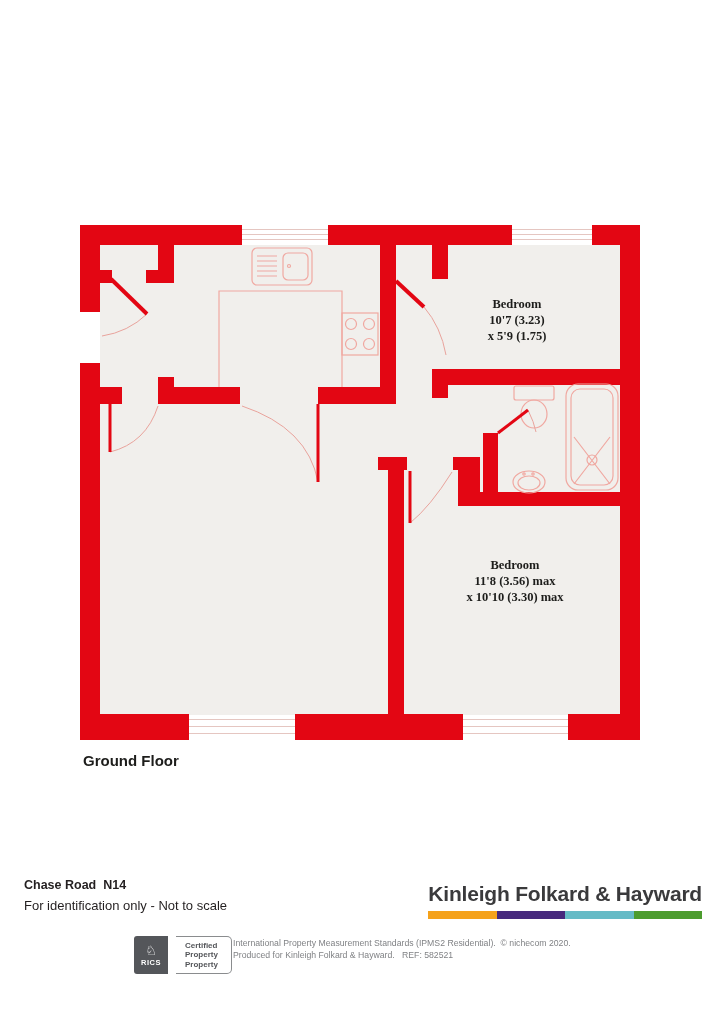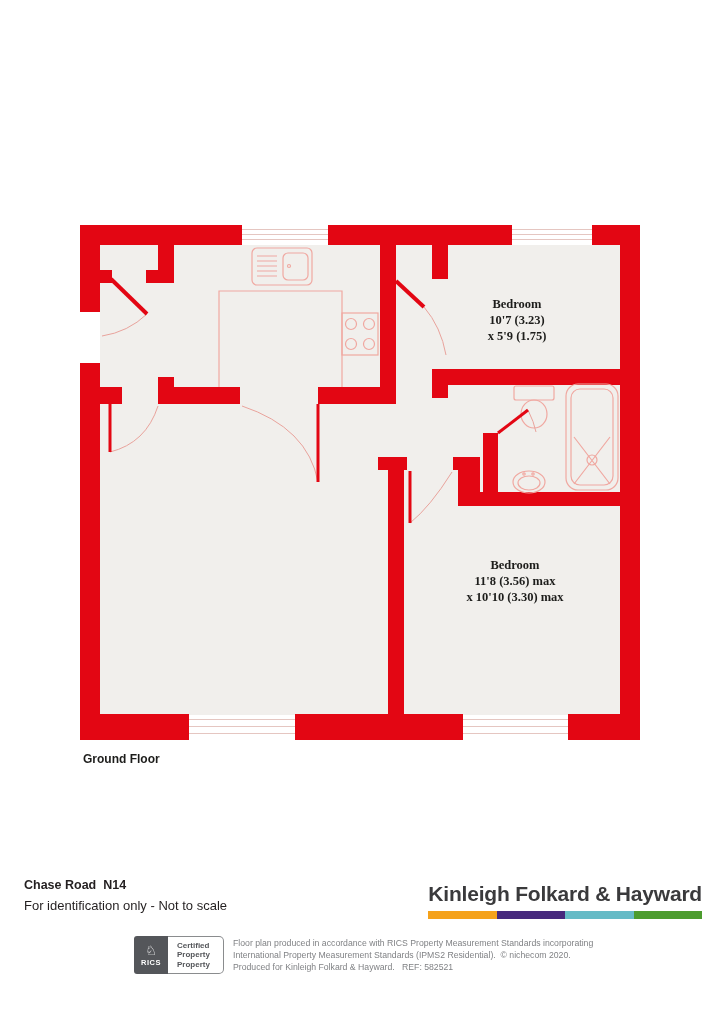--- a/index.html
+++ b/index.html
@@ -4,36 +4,36 @@
 <style>
   :root{
     --wall:#e30613; --floor:#f1efec; --fixture:#f0a8a1;
   }
   html,body{margin:0;padding:0;background:#ffffff;}
   .page{position:relative;width:715px;height:1033px;background:#fff;overflow:hidden;
         font-family:"Liberation Sans","DejaVu Sans",sans-serif;color:#1d1d1b;}
   .plan-svg{position:absolute;left:0;top:0;}
   .room-label{position:absolute;transform:translateX(-50%);text-align:center;
               font-size:12.5px;font-weight:700;line-height:16px;color:#1d1d1b;white-space:nowrap;font-family:Liberation Serif, serif;}
-  .ground-floor{position:absolute;left:83px;top:752px;font-size:12px;font-weight:700;color:#1d1d1b;}
+  .ground-floor{position:absolute;left:83px;top:752px;font-size:15px;font-weight:700;color:#1d1d1b;}
   
   .addr-block{position:absolute;left:24px;top:878px;}
   .addr-line{font-size:12.5px;font-weight:700;line-height:15px;white-space:pre;color:#231f20;}
   .addr-note{font-size:13px;font-weight:400;margin-top:5px;color:#231f20;}
   .kfh{position:absolute;right:13px;top:882px;text-align:right;}
   .kfh-name{font-size:21px;font-weight:600;color:#3a3a3c;letter-spacing:-0.2px;white-space:nowrap;}
   .kfh-bars{display:flex;height:8px;margin-top:5px;width:100%;}
   .kfh-bars span{flex:1;}
   .rics{position:absolute;left:134px;top:936px;display:flex;align-items:stretch;height:38px;}
   .rics-box{width:34px;background:#54565a;border-radius:3px 0 0 3px;display:flex;flex-direction:column;
             align-items:center;justify-content:center;color:#fff;}
   .rics-knight{font-size:13px;line-height:13px;font-family:"DejaVu Sans",sans-serif;}
   .rics-word{font-size:7.5px;font-weight:700;letter-spacing:0.5px;margin-top:1px;}
   .cert-box{width:46px;border:1.5px solid #8a8c8e;border-left:none;border-radius:0 5px 5px 0;
-            display:flex;flex-direction:column;justify-content:center;padding-left:9px;background:#fff;}
+            display:flex;flex-direction:column;justify-content:center;padding-left:9px;background:#fff;margin-left:8px;}
   .cert-box div{font-size:8px;font-weight:700;color:#54565a;line-height:9.5px;}
   .fine-print{position:absolute;left:233px;top:937px;}
   .fine-print div{font-size:8.7px;color:#808285;line-height:12px;white-space:pre;}
 </style>
 </head>
 <body>
 
 <div class="page">
 
   <svg class="plan-svg" width="715" height="860" viewBox="0 0 715 860">
@@ -177,18 +177,17 @@
       <div class="rics-word">RICS</div>
     </div>
     <div class="cert-box">
       <div>Certified</div>
       <div>Property</div>
       <div>Property</div>
     </div>
   </div>
 
   <div class="fine-print">
-    <div>Floor plan produced in accordance with RICS Property Measurement Standards incorporating</div>
     <div>International Property Measurement Standards (IPMS2 Residential).  © nichecom 2020.</div>
     <div>Produced for Kinleigh Folkard &amp; Hayward.   REF: 582521</div>
   </div>
 
 </div>
 
 </body></html>

